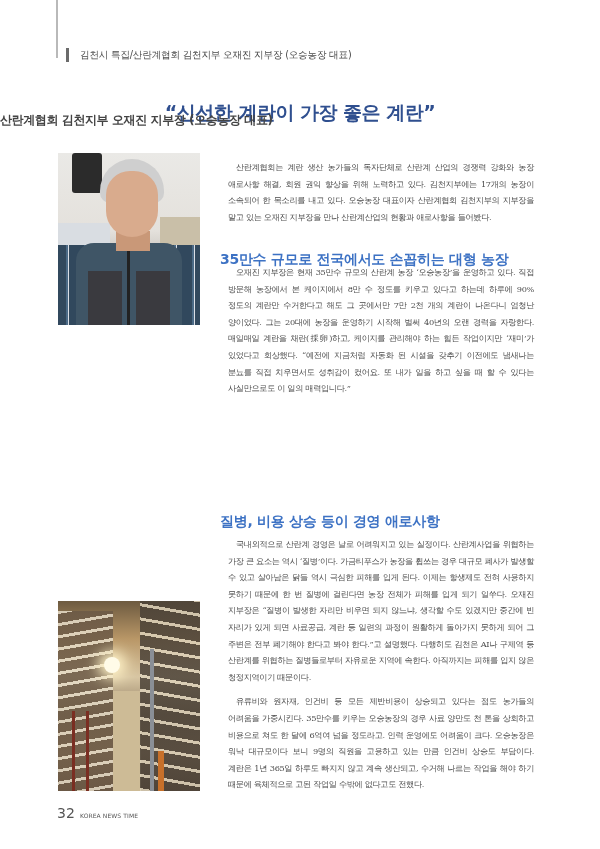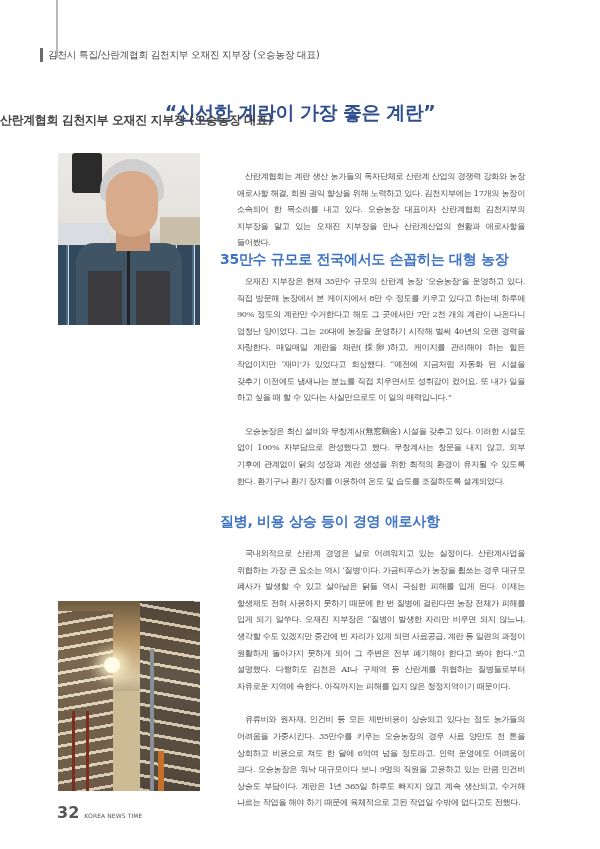--- a/index.html
+++ b/index.html
@@ -2,21 +2,21 @@
 <html><head>
   <meta charset="utf-8">
   <style>
     html, body { margin:0; padding:0; }
     body {
       width:600px; height:849px; background:#ffffff; position:relative; overflow:hidden;
       font-family: "DejaVu Serif", "Liberation Serif", serif; color:#3a3a3a;
     }
     .vline { position:absolute; left:56px; top:0; width:2px; height:58px; background:#b9b9b9; }
     .section-tag {
-      position:absolute; left:40px; top:48px; height:14px; padding-left:5px;
+      position:absolute; left:66px; top:48px; height:14px; padding-left:11px;
       border-left:3px solid #6b6b6b;
       font-family: "DejaVu Sans", "Liberation Sans", sans-serif;
       font-size:9.6px; color:#4a4a4a; line-height:14px; letter-spacing:-0.2px;
     }
     .title {
       position:absolute; left:0; width:600px; top:85px; text-align:center;
       font-family: "DejaVu Sans", "Liberation Sans", sans-serif;
       font-size:19px; font-weight:bold; color:#2f4f8f; letter-spacing:-0.5px;margin-top:15px;
     }
     .subtitle {
@@ -58,31 +58,31 @@
     .photo-farm .frame { position:absolute; left:92px; top:48px; width:4px; height:142px; background:#8a8f96; }
     .photo-farm .rust1 { position:absolute; left:14px; top:110px; width:3px; height:80px; background:#7a2e22; }
     .photo-farm .rust2 { position:absolute; left:28px; top:110px; width:3px; height:80px; background:#7a2e22; }
     .photo-farm .orange { position:absolute; left:100px; top:150px; width:6px; height:40px; background:#c7702a; }
 
     .body-text {
       position:absolute; left:220px; width:322px;
       font-size:8.2px; line-height:16.6px; color:#4a4a4a; text-align:justify; letter-spacing:-0.35px;
       word-break:keep-all;
     }
-    .body-text p { margin:17px; text-indent:8px; }
+    .body-text p { margin:8px; text-indent:8px; }
     .subhead {
       position:absolute; left:220px; width:322px;
       font-family: "DejaVu Sans", "Liberation Sans", sans-serif;
       font-size:14px; color:#3d72c4; font-weight:bold; letter-spacing:-0.3px;
     }
     .footer {
       position:absolute; left:57px; top:803px;
       font-family: "DejaVu Sans", "Liberation Sans", sans-serif; color:#555;
     }
-    .footer .pg { font-size:16px; font-weight:bold; }
+    .footer .pg { font-size:14px; font-weight:normal; }
     .footer .mag { font-size:6px; letter-spacing:0.1px; }
   </style>
 </head>
 <body>
 
 <div class="vline"></div>
 <div class="section-tag">김천시 특집/산란계협회 김천지부 오재진 지부장 (오승농장 대표)</div>
 
 <div class="title">“신선한 계란이 가장 좋은 계란”</div>
 <div class="subtitle">산란계협회 김천지부 오재진 지부장 (오승농장 대표)</div>
@@ -101,21 +101,20 @@
   <div class="face"></div>
 </div>
 
 <div class="body-text" style="top:151px;">
   <p>산란계협회는 계란 생산 농가들의 독자단체로 산란계 산업의 경쟁력 강화와 농장 애로사항 해결, 회원 권익 향상을 위해 노력하고 있다. 김천지부에는 17개의 농장이 소속되어 한 목소리를 내고 있다. 오승농장 대표이자 산란계협회 김천지부의 지부장을 맡고 있는 오재진 지부장을 만나 산란계산업의 현황과 애로사항을 들어봤다.</p>
 </div>
 
 <div class="subhead" style="top:251px;">35만수 규모로 전국에서도 손꼽히는 대형 농장</div>
 <div class="body-text" style="top:256px;">
   <p>오재진 지부장은 현재 35만수 규모의 산란계 농장 ‘오승농장’을 운영하고 있다. 직접 방문해 농장에서 본 케이지에서 8만 수 정도를 키우고 있다고 하는데 하루에 90% 정도의 계란만 수거한다고 해도 그 곳에서만 7만 2천 개의 계란이 나온다니 엄청난 양이었다. 그는 20대에 농장을 운영하기 시작해 벌써 40년의 오랜 경력을 자랑한다. 매일매일 계란을 채란(採卵)하고, 케이지를 관리해야 하는 힘든 작업이지만 ‘재미’가 있었다고 회상했다. “예전에 지금처럼 자동화 된 시설을 갖추기 이전에도 냄새나는 분뇨를 직접 치우면서도 성취감이 컸어요. 또 내가 일을 하고 싶을 때 할 수 있다는 사실만으로도 이 일의 매력입니다.”</p>
-  <p style="margin-top:14px;">오승농장은 최신 설비와 무창계사(無窓鷄舍) 시설을 갖추고 있다. 이러한 시설도 없이 100% 자부담으로 완성했다고 했다. 무창계사는 창문을 내지 않고, 외부 기후에 관계없이 닭의 성장과 계란 생성을 위한 최적의 환경이 유지될 수 있도록 한다. 환기구나 환기 장치를 이용하여 온도 및 습도를 조절하도록 설계되었다.</p>
 </div>
 
 <div class="subhead" style="top:513px;">질병, 비용 상승 등이 경영 애로사항</div>
 <div class="body-text" style="top:528px;">
   <p>국내외적으로 산란계 경영은 날로 어려워지고 있는 실정이다. 산란계사업을 위협하는 가장 큰 요소는 역시 ‘질병’이다. 가금티푸스가 농장을 휩쓰는 경우 대규모 폐사가 발생할 수 있고 살아남은 닭들 역시 극심한 피해를 입게 된다. 이제는 항생제도 전혀 사용하지 못하기 때문에 한 번 질병에 걸린다면 농장 전체가 피해를 입게 되기 일쑤다. 오재진 지부장은 “질병이 발생한 자리만 비우면 되지 않느냐, 생각할 수도 있겠지만 중간에 빈 자리가 있게 되면 사료공급, 계란 등 일련의 과정이 원활하게 돌아가지 못하게 되어 그 주변은 전부 폐기해야 한다고 봐야 한다.”고 설명했다. 다행히도 김천은 AI나 구제역 등 산란계를 위협하는 질병들로부터 자유로운 지역에 속한다. 아직까지는 피해를 입지 않은 청정지역이기 때문이다.</p>
   <p>유류비와 원자재, 인건비 등 모든 제반비용이 상승되고 있다는 점도 농가들의 어려움을 가중시킨다. 35만수를 키우는 오승농장의 경우 사료 양만도 천 톤을 상회하고 비용으로 쳐도 한 달에 6억여 넘을 정도라고. 인력 운영에도 어려움이 크다. 오승농장은 워낙 대규모이다 보니 9명의 직원을 고용하고 있는 만큼 인건비 상승도 부담이다. 계란은 1년 365일 하루도 빠지지 않고 계속 생산되고, 수거해 나르는 작업을 해야 하기 때문에 육체적으로 고된 작업일 수밖에 없다고도 전했다.</p>
 </div>
 
 <div class="photo photo-farm" title="오승농장 케이지 내부 사진">
   <div class="aisle"></div>

